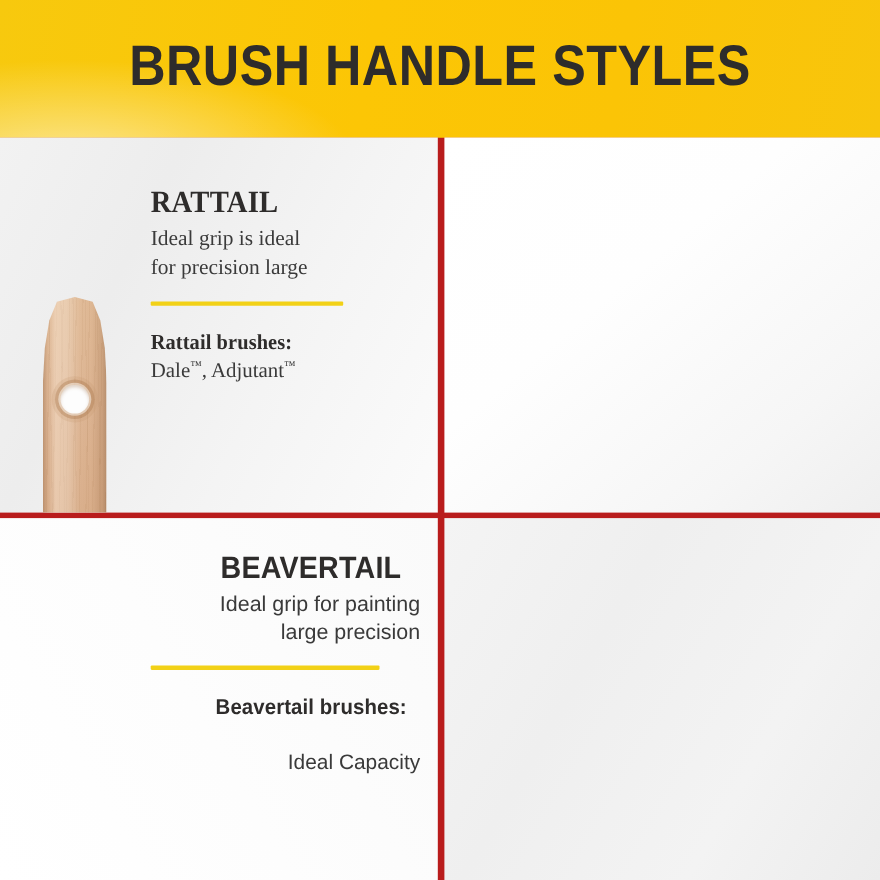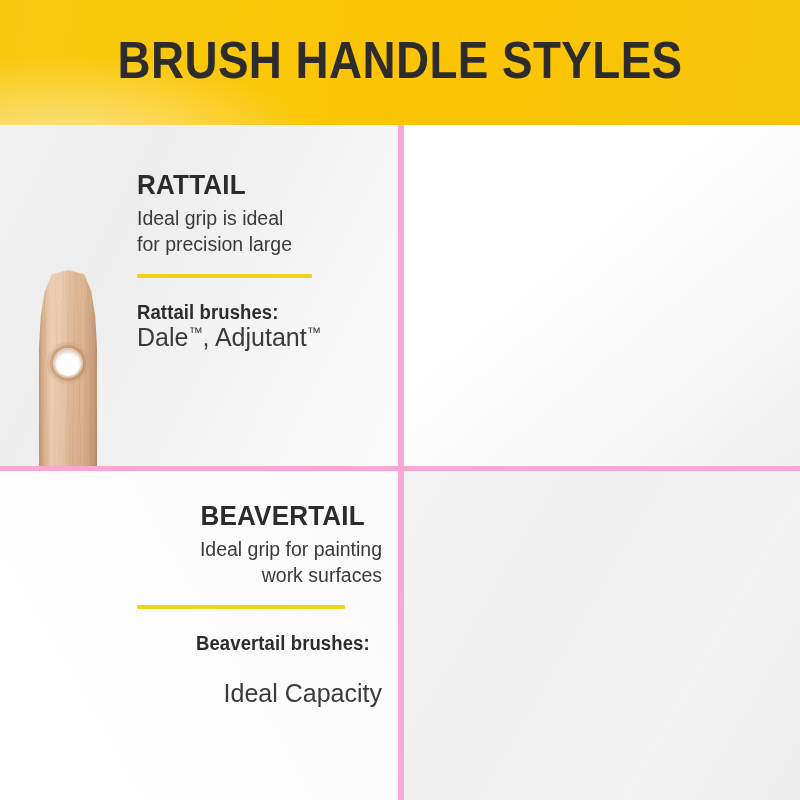--- a/index.html
+++ b/index.html
@@ -11,21 +11,21 @@
   body {
     font-family: "Liberation Sans", "DejaVu Sans", sans-serif;
     -webkit-font-smoothing: antialiased;
   }
 
   #infographic {
     position: relative;
     width: 800px;
     height: 800px;
     overflow: hidden;
-    background: #f9a8d4;
+    background: #b91c1c;
   }
 
   
   .header {
     position: absolute;
     left: 0; top: 0;
     width: 800px;
     height: 125px;
     background: #FBC707;
     background-image:
@@ -59,21 +59,21 @@
   }
   .panel {
     position: absolute;
     overflow: hidden;
   }
   .p-tl { left: 0;   top: 0;   width: 398px; height: 341px; }
   .p-tr { left: 404px; top: 0;   width: 396px; height: 341px; }
   .p-bl { left: 0;   top: 346px; width: 398px; height: 329px; }
   .p-br { left: 404px; top: 346px; width: 396px; height: 329px; }
 
-  .p-tl { background: linear-gradient(116deg, #F2F2F2 0%, #EDEDED 30%, #F4F4F4 62%, #FBFBFB 100%); }
+  .p-tl { background: linear-gradient(116deg, #F2F2F2 0%, #EDEDED 30%, #F4F4F4 62%, #FBFBFB 100%); font-family: Liberation Serif, serif; }
   .p-tr { background: linear-gradient(140deg, #FFFFFF 0%, #FEFEFE 40%, #F6F6F6 78%, #EFEFEF 100%); }
   .p-bl { background: linear-gradient(60deg,  #FFFFFF 0%, #FDFDFD 45%, #FAFAFA 100%); }
   .p-br { background: linear-gradient(120deg, #F4F4F4 0%, #EFEFEF 35%, #F3F3F3 70%, #ECECEC 100%); }
 
   
   .textblock { position: absolute; }
   .style-name {
     font-size: 28px;
     line-height: 30px;
     font-weight: 700;
@@ -102,21 +102,21 @@
     line-height: 24px;
     font-weight: 700;
     color: #2E2C2B;
     letter-spacing: 0.1px;
     transform: scaleX(0.95);
     transform-origin: left center;
     margin: 22px 0 1px 0;
     white-space: nowrap;
   }
   .brushes-list {
-    font-size: 25px;
+    font-size: 19px;
     line-height: 25px;
     color: #3A3A3A;
     font-weight: 400;
     margin: 0;
   }
   .tm {
     font-size: 0.56em;
     vertical-align: super;
     line-height: 0;
     letter-spacing: 0;
@@ -221,21 +221,21 @@
       
       
     </div>
 
     <div class="panel p-bl">
 
       <div class="textblock tb-bl">
         <div class="style-name">BEAVERTAIL</div>
         <div class="desc">
           <span>Ideal grip for painting</span><br>
-          <span>work surfaces</span>
+          <span>large precision</span>
         </div>
         <div class="rule"></div>
         <div class="brushes-label">Beavertail brushes:</div>
         <div class="brushes-list">
           <br>
           <span>Ideal Capacity</span>
         </div>
       </div>
     </div>
 

